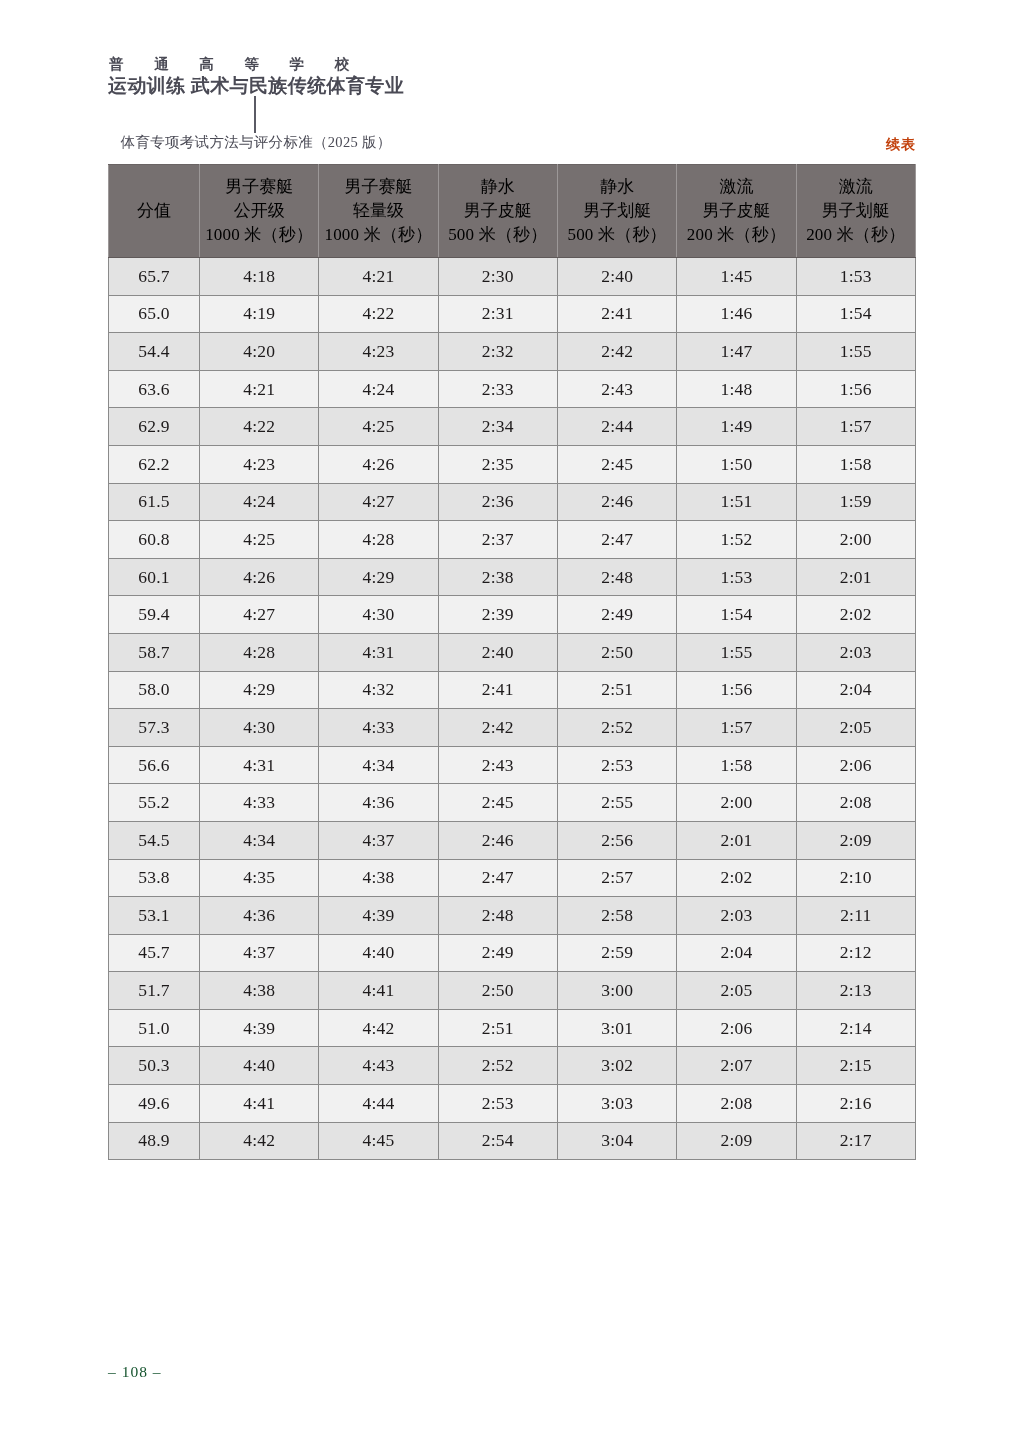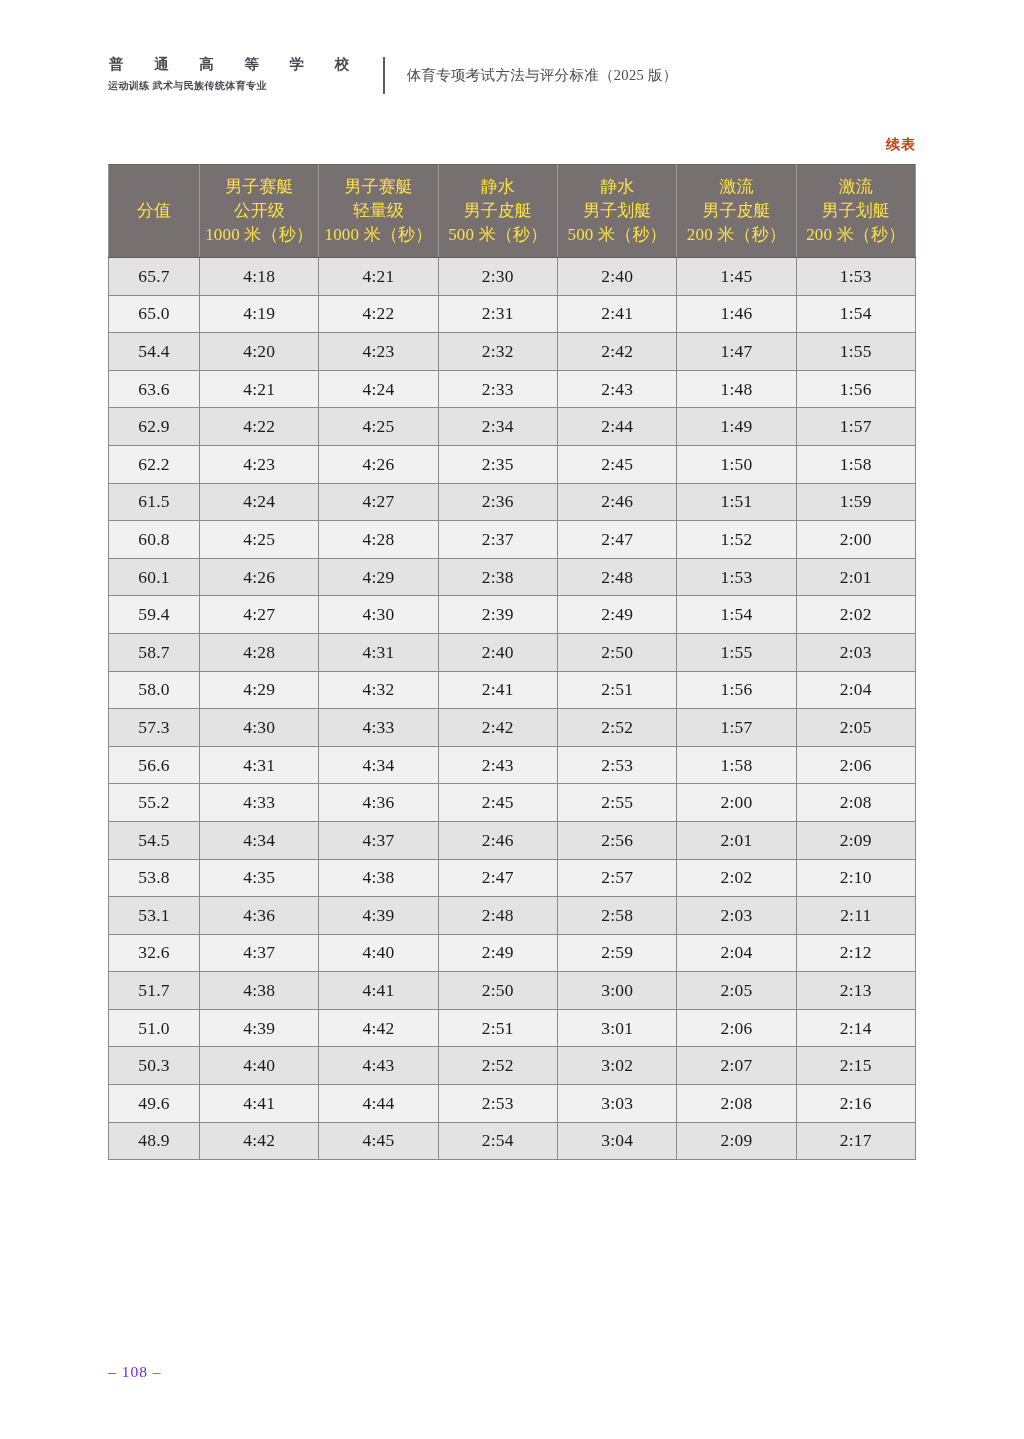--- a/index.html
+++ b/index.html
@@ -17,37 +17,38 @@
     overflow: hidden;
   }
 
   
   .runhead {
     position: absolute;
     left: 108px;
     top: 54px;
     display: flex;
     align-items: center;
+    flex-direction: column;
   }
   .runhead-left {
     display: flex;
     flex-direction: column;
     justify-content: center;
     color: #4a4a55;
   }
   .runhead-line1 {
     font-size: 14.5px;
     letter-spacing: 13.5px;
     line-height: 21px;
     white-space: nowrap;
     font-weight: 600;
     text-indent: 1px;
   }
   .runhead-line2 {
-    font-size: 10px;
+    font-size: 19px;
     line-height: 21px;
     white-space: nowrap;
     font-weight: 600;
     letter-spacing: 0.4px;
   }
   .runhead-divider {
     width: 2px;
     height: 37px;
     background: #5a5a64;
     margin: 0 22px 0 20px;
@@ -87,21 +88,21 @@
 
   .score-table th,
   .score-table td {
     border: 1px solid #8d8d8d;
     text-align: center;
     vertical-align: middle;
     padding: 0;
   }
   .score-table thead th {
     background: #767070;
-    color: #fde047;
+    color: #000000;
     height: 92px;
     font-weight: 400;
     font-size: 17px;
     line-height: 24px;
     border-color: #9c9898;
     border-top-color: #6a6464;
     border-bottom-color: #5f5959;
   }
   .score-table thead th .hl {
     display: block;
@@ -124,21 +125,21 @@
   }
   .score-table tbody tr.odd td { background: #e3e3e3; }
   .score-table tbody tr.even td { background: #f1f1f1; }
 
   
   .folio {
     position: absolute;
     left: 108px;
     top: 1363px;
     font-size: 15.5px;
-    color: #6d28d9;
+    color: #14532d;
     letter-spacing: 1px;
     white-space: nowrap;
   }
 </style>
 </head>
 <body>
 
 <div class="runhead">
   <div class="runhead-left">
     <div class="runhead-line1">普 通 高 等 学 校</div>
@@ -354,21 +355,21 @@
       <tr class="odd">
         <td>53.1</td>
         <td>4:36</td>
         <td>4:39</td>
         <td>2:48</td>
         <td>2:58</td>
         <td>2:03</td>
         <td>2:11</td>
       </tr>
       <tr class="even">
-        <td>32.6</td>
+        <td>45.7</td>
         <td>4:37</td>
         <td>4:40</td>
         <td>2:49</td>
         <td>2:59</td>
         <td>2:04</td>
         <td>2:12</td>
       </tr>
       <tr class="odd">
         <td>51.7</td>
         <td>4:38</td>

